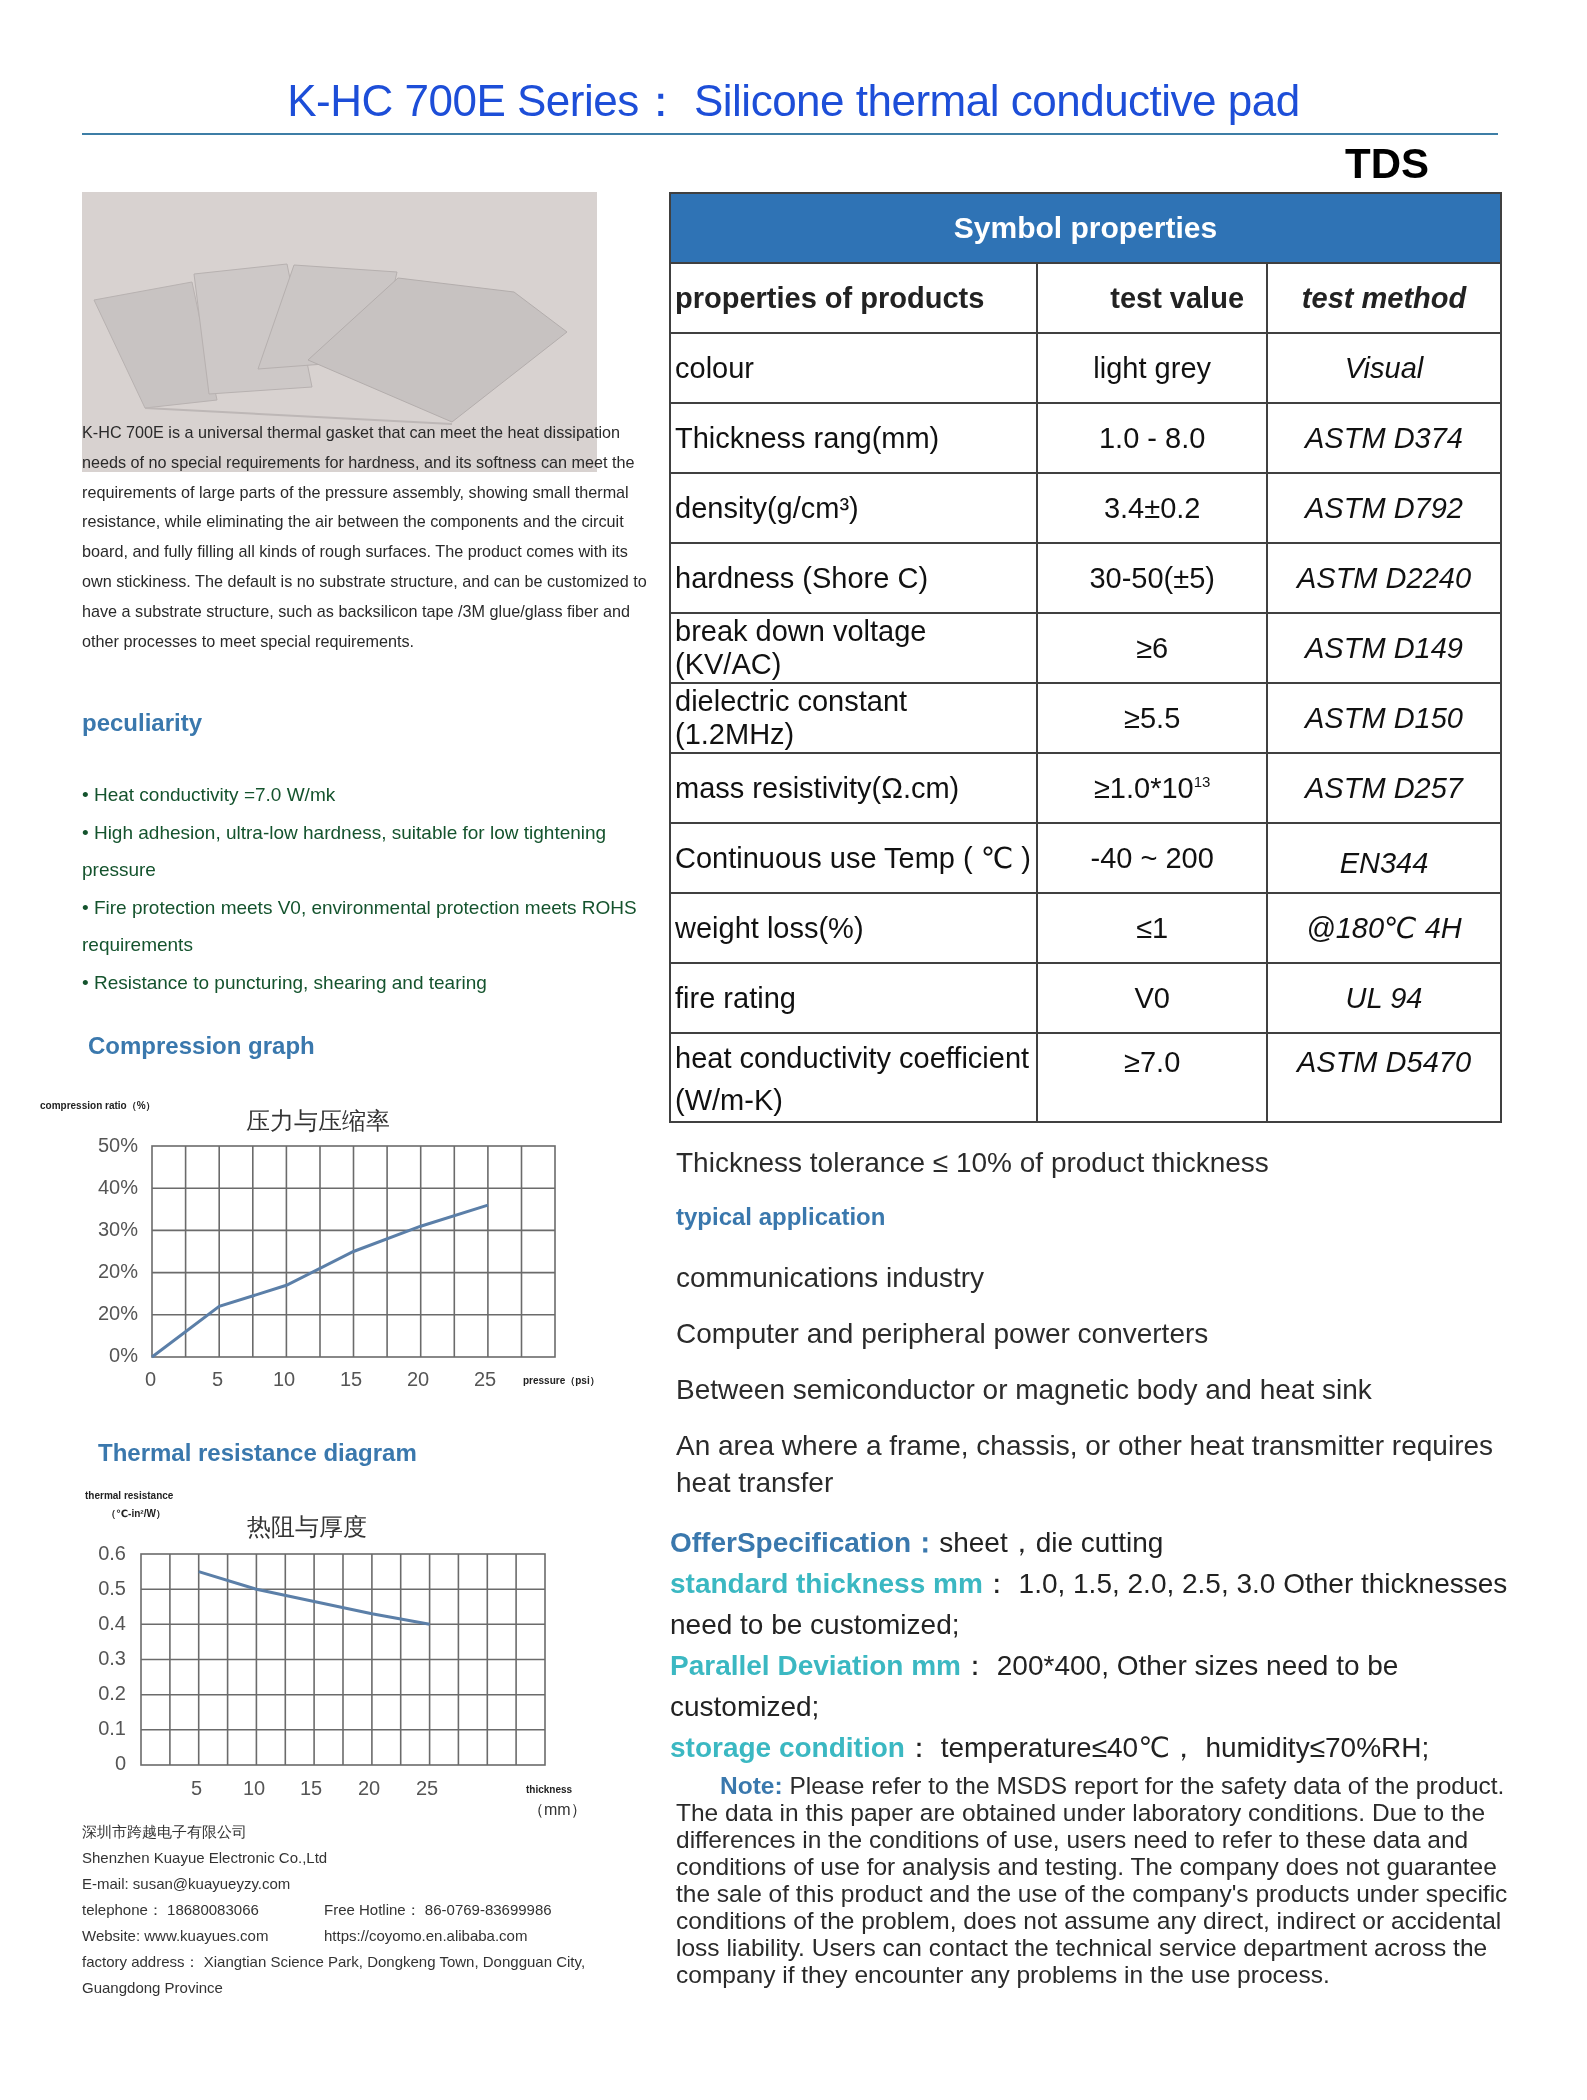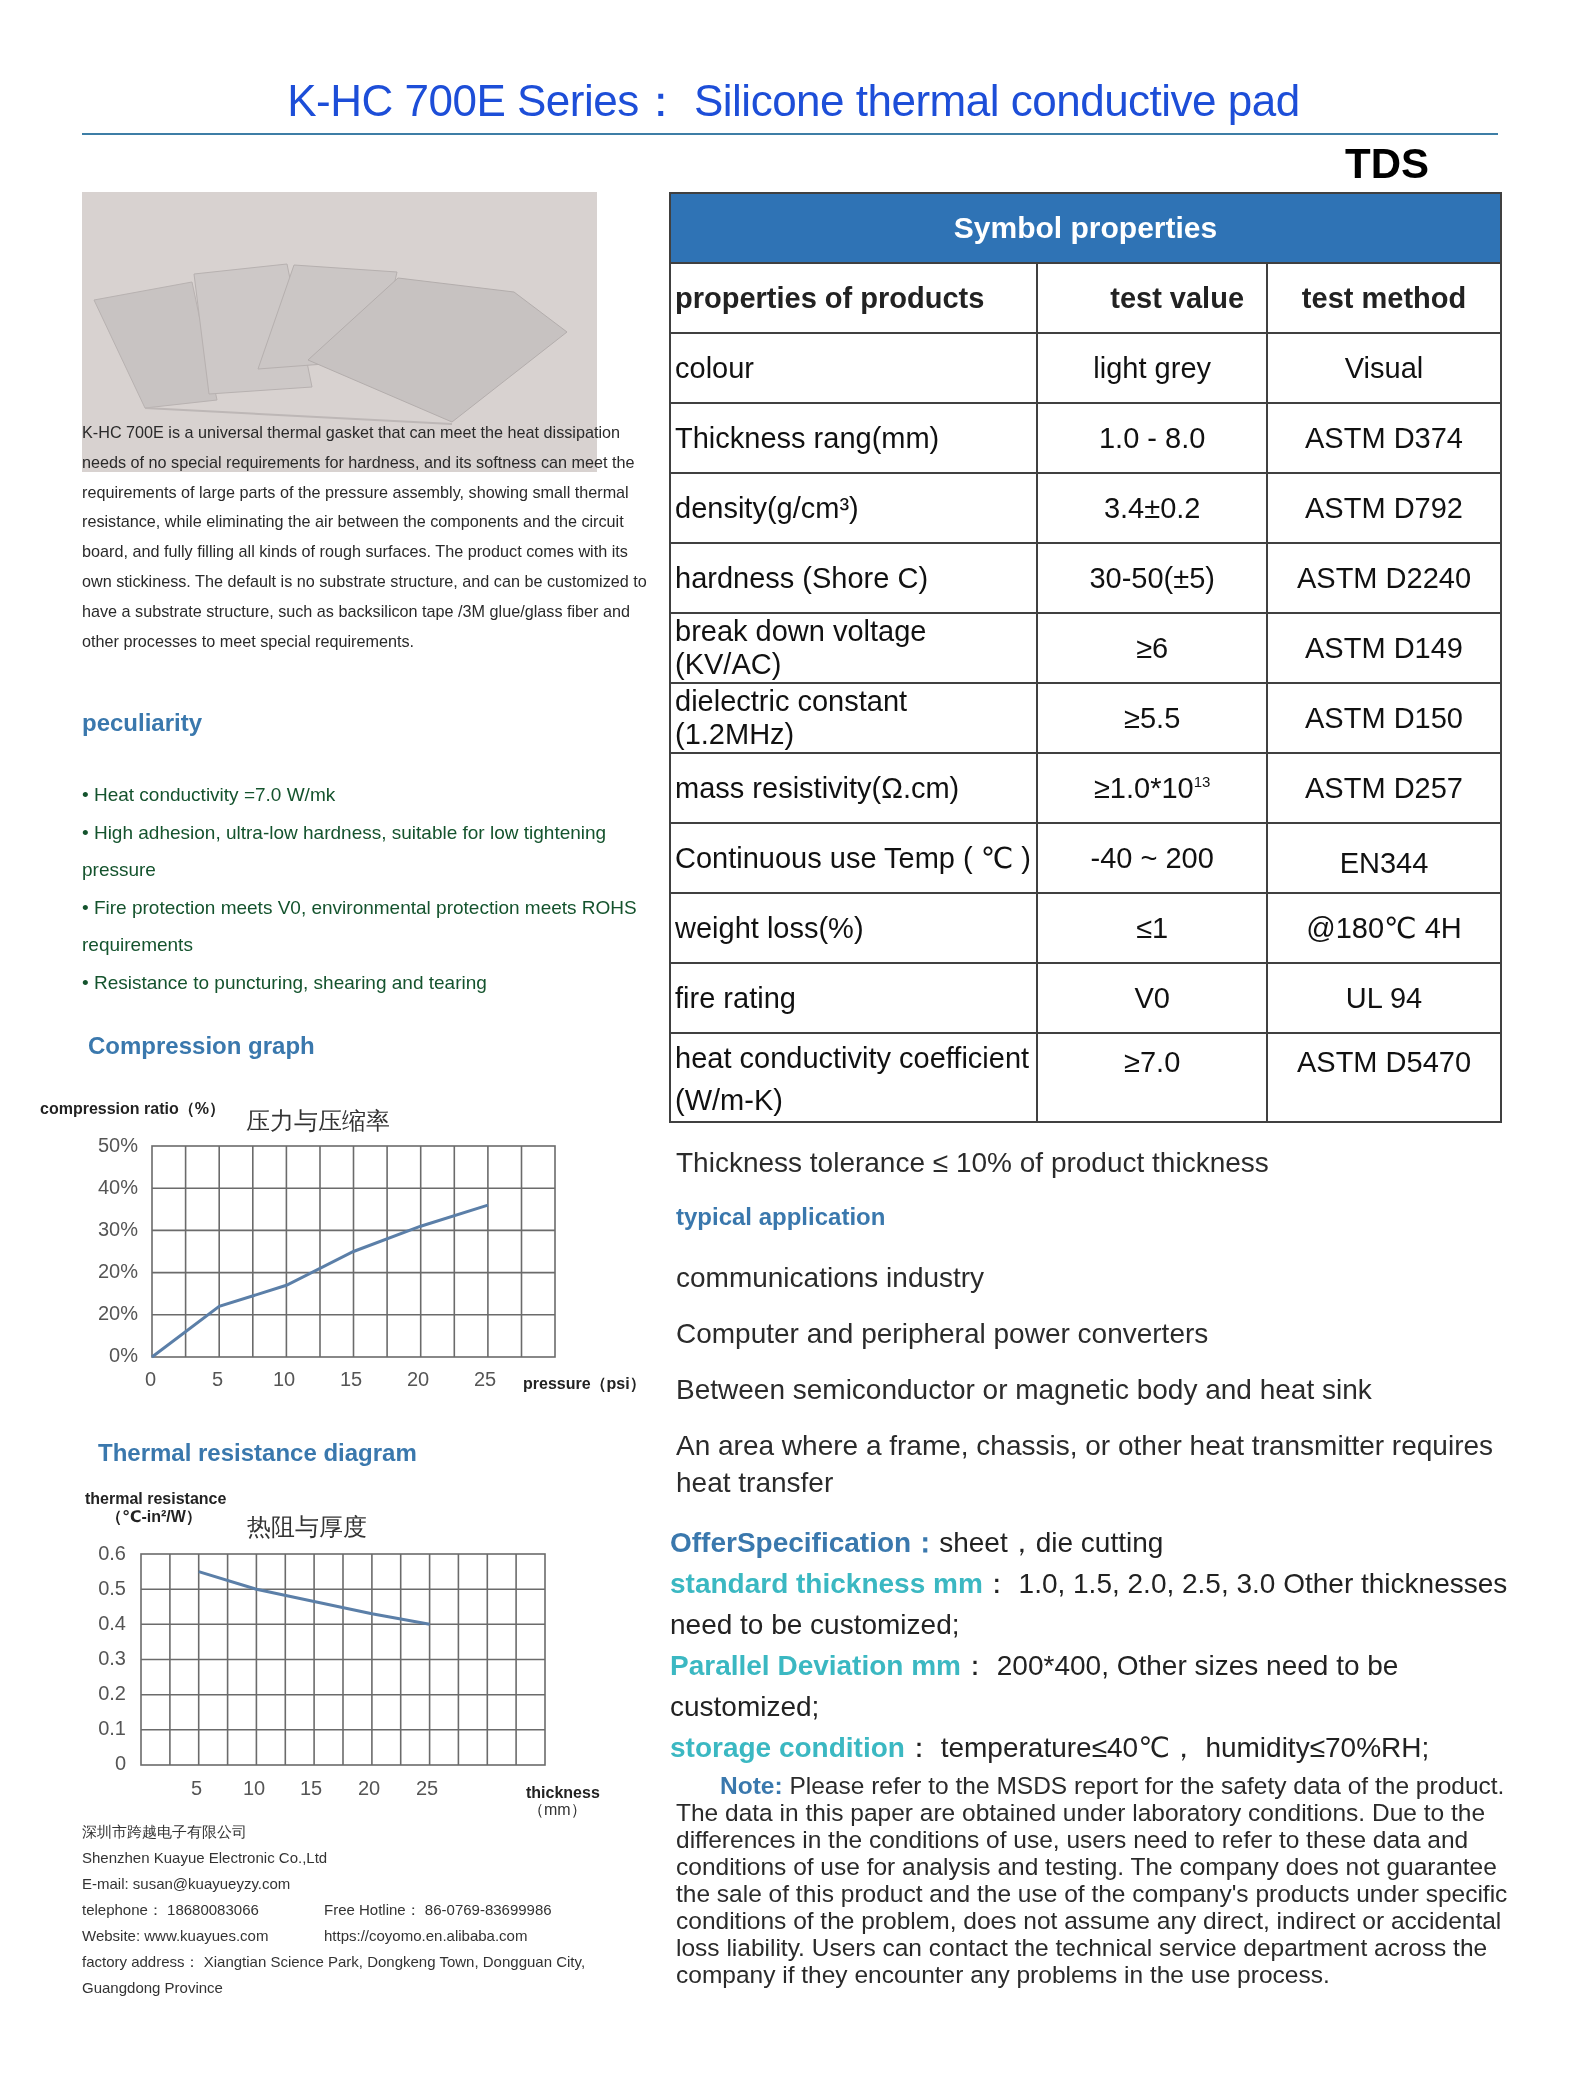--- a/index.html
+++ b/index.html
@@ -17,36 +17,36 @@
 
   .intro { left: 82px; top: 418px; width: 580px; font-size: 16.2px; line-height: 29.8px; color: #2a2a2a; }
 
   .section-h { font-weight: bold; color: #3a78ad; font-size: 24px; }
   .pec-h { left: 82px; top: 709px; }
   .pec-list { left: 82px; top: 748px; width: 580px; font-size: 19px; line-height: 37.5px; color: #14532d; margin-top: 28px; }
   .pec-list div { }
   .comp-h { left: 88px; top: 1032px; }
   .therm-h { left: 82px; top: 1439px; margin-left: 16px; }
 
-  .axis-caption { font-weight: bold; font-size: 16px; color: #222; }
+  .axis-caption { font-weight: bold; font-size: 10px; color: #222; }
   .chart-title-cn { font-family: "DejaVu Serif", serif; font-size: 24px; color: #333; }
   .tick { font-size: 20px; color: #555; }
 
   .contact { left: 82px; top: 1819px; width: 580px; font-size: 15px; line-height: 26px; color: #333; }
   .contact .row { display: flex; }
   .contact .c1 { width: 242px; }
 
   
   .props-table { left: 669px; top: 192px; width: 833px; border-collapse: collapse; border: 2px solid #111; }
   .props-table td, .props-table th { border: 2px solid #404040; height: 70px; font-size: 29px; color: #111; padding: 0 4px; font-weight: normal; }
   .props-table .band { background: #2f73b5; color: #fff; font-weight: bold; text-align: center; height: 70px; font-size: 30px; }
   .props-table .hdr { font-weight: bold; font-size: 29px; color: #222; }
   .props-table .c-prop { width: 378px; text-align: left; }
   .props-table .c-val { width: 237px; text-align: center; }
-  .props-table .c-meth { width: 242px; text-align: center; }
+  .props-table .c-meth { width: 242px; text-align: center; font-style: italic; }
   .props-table .hdr.c-val { text-align: right; padding-right: 22px; }
   .props-table .tall td { height: 88px; vertical-align: top; padding-top: 12px; }
   .props-table .tall td.c-prop { line-height: 42px; padding-top: 3px; }
   sup { font-size: 15px; vertical-align: 11px; }
 
   .rtext { font-size: 28px; color: #2b2b2b; }
   .tolerance { left: 676px; top: 1147px; }
   .app-h { left: 676px; top: 1203px; }
   .app-list { left: 676px; top: 1259px; width: 840px; }
   .app-list div { font-size: 28px; line-height: 37px; color: #2b2b2b; margin-bottom: 19px; }

